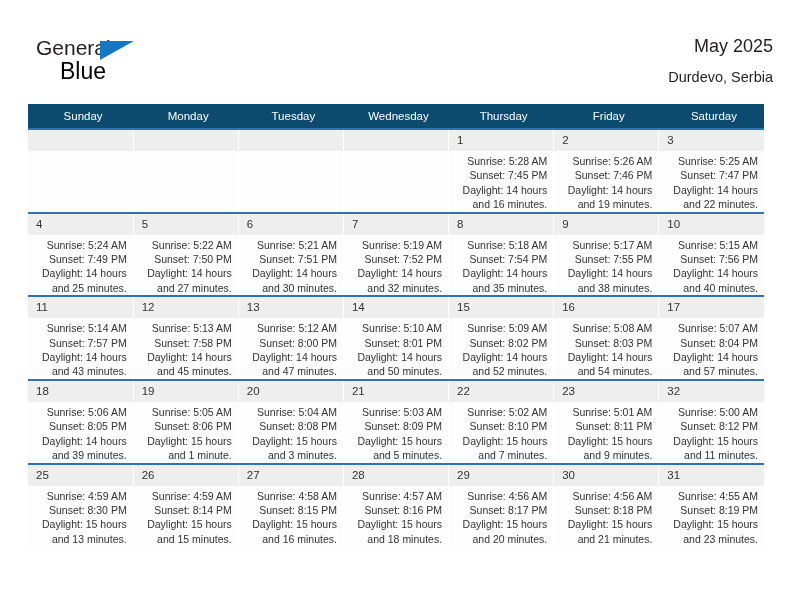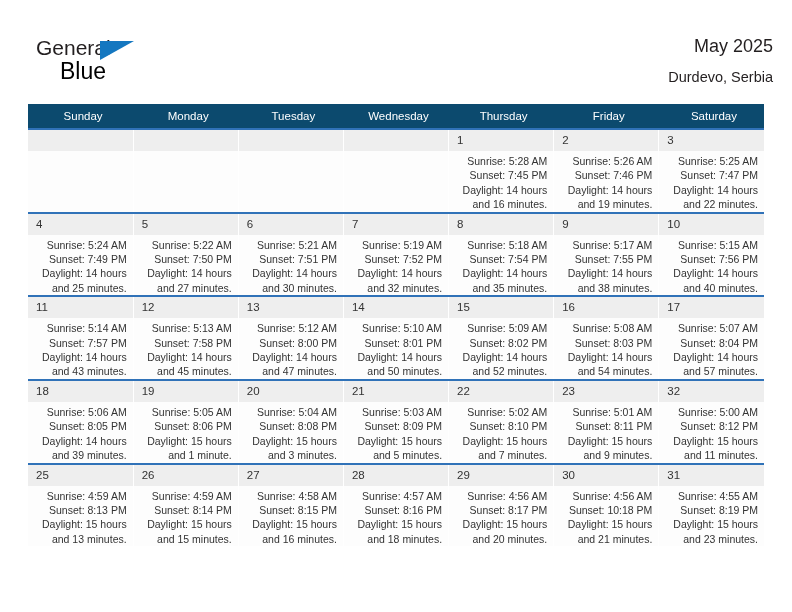--- a/index.html
+++ b/index.html
@@ -408,21 +408,21 @@
               <div>Daylight: 15 hours</div>
               <div>and 11 minutes.</div>
             </div>
           </td>
         </tr>
         <tr>
           <td>
             <span class="daynum">25</span>
             <div class="details">
               <div>Sunrise: 4:59 AM</div>
-              <div>Sunset: 8:13 PM</div>
+              <div>Sunset: 8:30 PM</div>
               <div>Daylight: 15 hours</div>
               <div>and 13 minutes.</div>
             </div>
           </td>
           <td>
             <span class="daynum">26</span>
             <div class="details">
               <div>Sunrise: 4:59 AM</div>
               <div>Sunset: 8:14 PM</div>
               <div>Daylight: 15 hours</div>
@@ -453,21 +453,21 @@
               <div>Sunrise: 4:56 AM</div>
               <div>Sunset: 8:17 PM</div>
               <div>Daylight: 15 hours</div>
               <div>and 20 minutes.</div>
             </div>
           </td>
           <td>
             <span class="daynum">30</span>
             <div class="details">
               <div>Sunrise: 4:56 AM</div>
-              <div>Sunset: 10:18 PM</div>
+              <div>Sunset: 8:18 PM</div>
               <div>Daylight: 15 hours</div>
               <div>and 21 minutes.</div>
             </div>
           </td>
           <td>
             <span class="daynum">31</span>
             <div class="details">
               <div>Sunrise: 4:55 AM</div>
               <div>Sunset: 8:19 PM</div>
               <div>Daylight: 15 hours</div>

